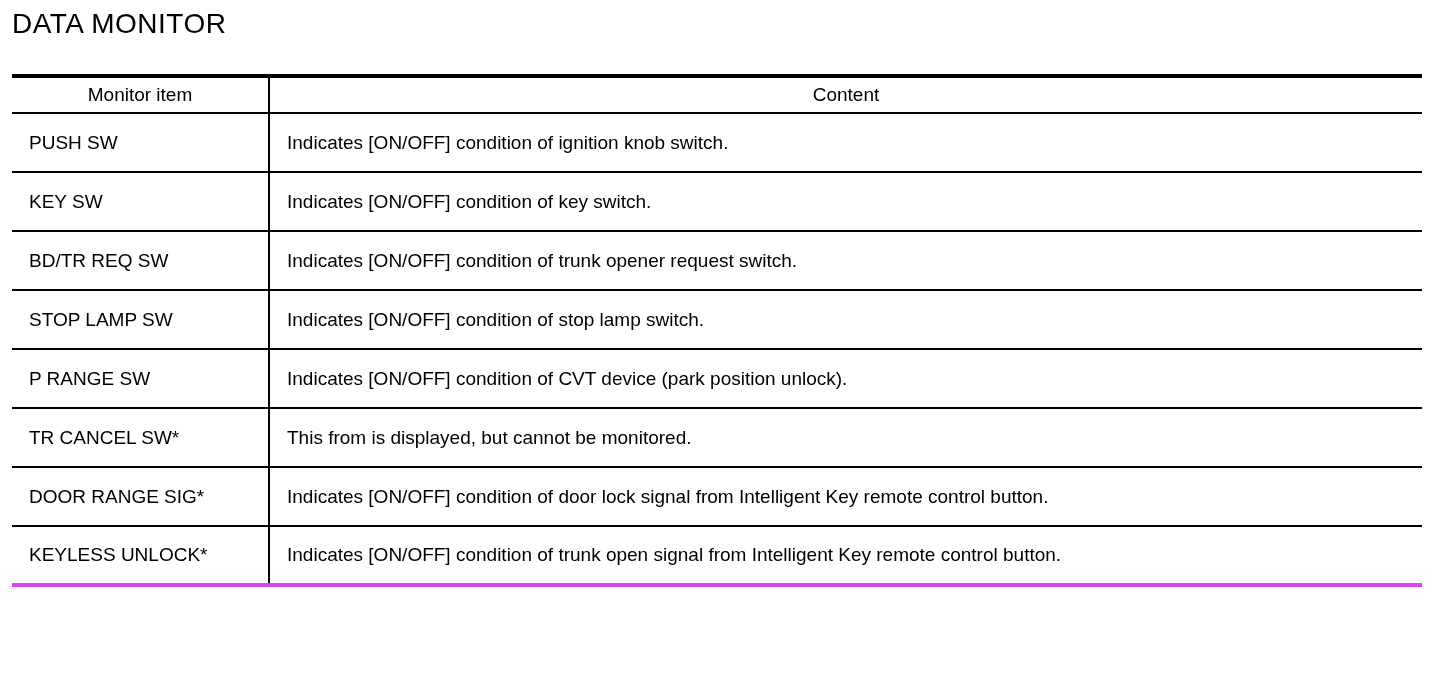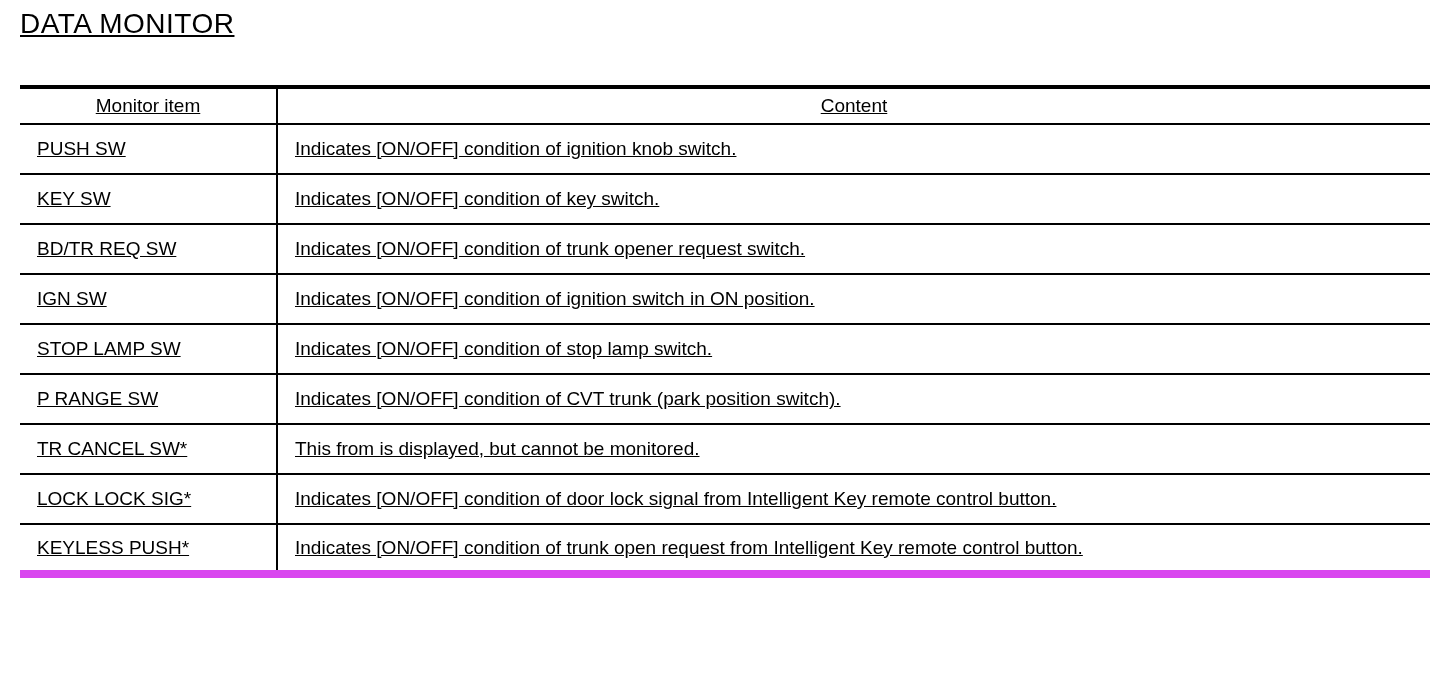--- a/index.html
+++ b/index.html
@@ -8,55 +8,54 @@
     padding: 0;
     background: #ffffff;
     color: #000000;
     font-family: "Liberation Sans", sans-serif;
   }
   .page {
     position: relative;
     width: 1440px;
     height: 692px;
     background: #ffffff;
-    padding: 6px 14px 0 20px;
+    padding: 6px 14px 0 12px;
     overflow: hidden;
-    text-decoration: underline;
   }
   .page-title {
     font-size: 28px;
     font-weight: 400;
     letter-spacing: 0.5px;
     margin: 2px 0 0 0;
     line-height: 1.15;
   }
   table.data-monitor {
     border-collapse: collapse;
     table-layout: fixed;
     width: 1410px;
-    margin-top: 45px;
+    margin-top: 34px;
     border-top: 4px solid #000000;
-    border-bottom: 8px solid #d946ef;
+    border-bottom: 4px solid #d946ef;
   }
   th, td {
     border-bottom: 2px solid #000000;
     font-size: 19px;
     font-weight: 400;
     color: #000000;
     vertical-align: middle;
     white-space: nowrap;
     overflow: hidden;
   }
   th {
     height: 37px;
     text-align: center;
     padding: 0;
   }
   td {
-    height: 50px;
+    height: 59px;
     padding: 0 0 0 17px;
     text-align: left;
   }
   .col-item {
     width: 257px;
     border-right: 2px solid #000000;
   }
 </style>
 </head>
 <body>
@@ -78,38 +77,34 @@
       </tr>
       <tr>
         <td class="col-item">KEY SW</td>
         <td>Indicates [ON/OFF] condition of key switch.</td>
       </tr>
       <tr>
         <td class="col-item">BD/TR REQ SW</td>
         <td>Indicates [ON/OFF] condition of trunk opener request switch.</td>
       </tr>
       <tr>
-        <td class="col-item">IGN SW</td>
-        <td>Indicates [ON/OFF] condition of ignition switch in ON position.</td>
-      </tr>
-      <tr>
         <td class="col-item">STOP LAMP SW</td>
         <td>Indicates [ON/OFF] condition of stop lamp switch.</td>
       </tr>
       <tr>
         <td class="col-item">P RANGE SW</td>
-        <td>Indicates [ON/OFF] condition of CVT trunk (park position switch).</td>
+        <td>Indicates [ON/OFF] condition of CVT device (park position unlock).</td>
       </tr>
       <tr>
         <td class="col-item">TR CANCEL SW*</td>
         <td>This from is displayed, but cannot be monitored.</td>
       </tr>
       <tr>
-        <td class="col-item">LOCK LOCK SIG*</td>
+        <td class="col-item">DOOR RANGE SIG*</td>
         <td>Indicates [ON/OFF] condition of door lock signal from Intelligent Key remote control button.</td>
       </tr>
       <tr>
-        <td class="col-item">KEYLESS PUSH*</td>
-        <td>Indicates [ON/OFF] condition of trunk open request from Intelligent Key remote control button.</td>
+        <td class="col-item">KEYLESS UNLOCK*</td>
+        <td>Indicates [ON/OFF] condition of trunk open signal from Intelligent Key remote control button.</td>
       </tr>
     </tbody>
   </table>
 </div>
 
 </body></html>

